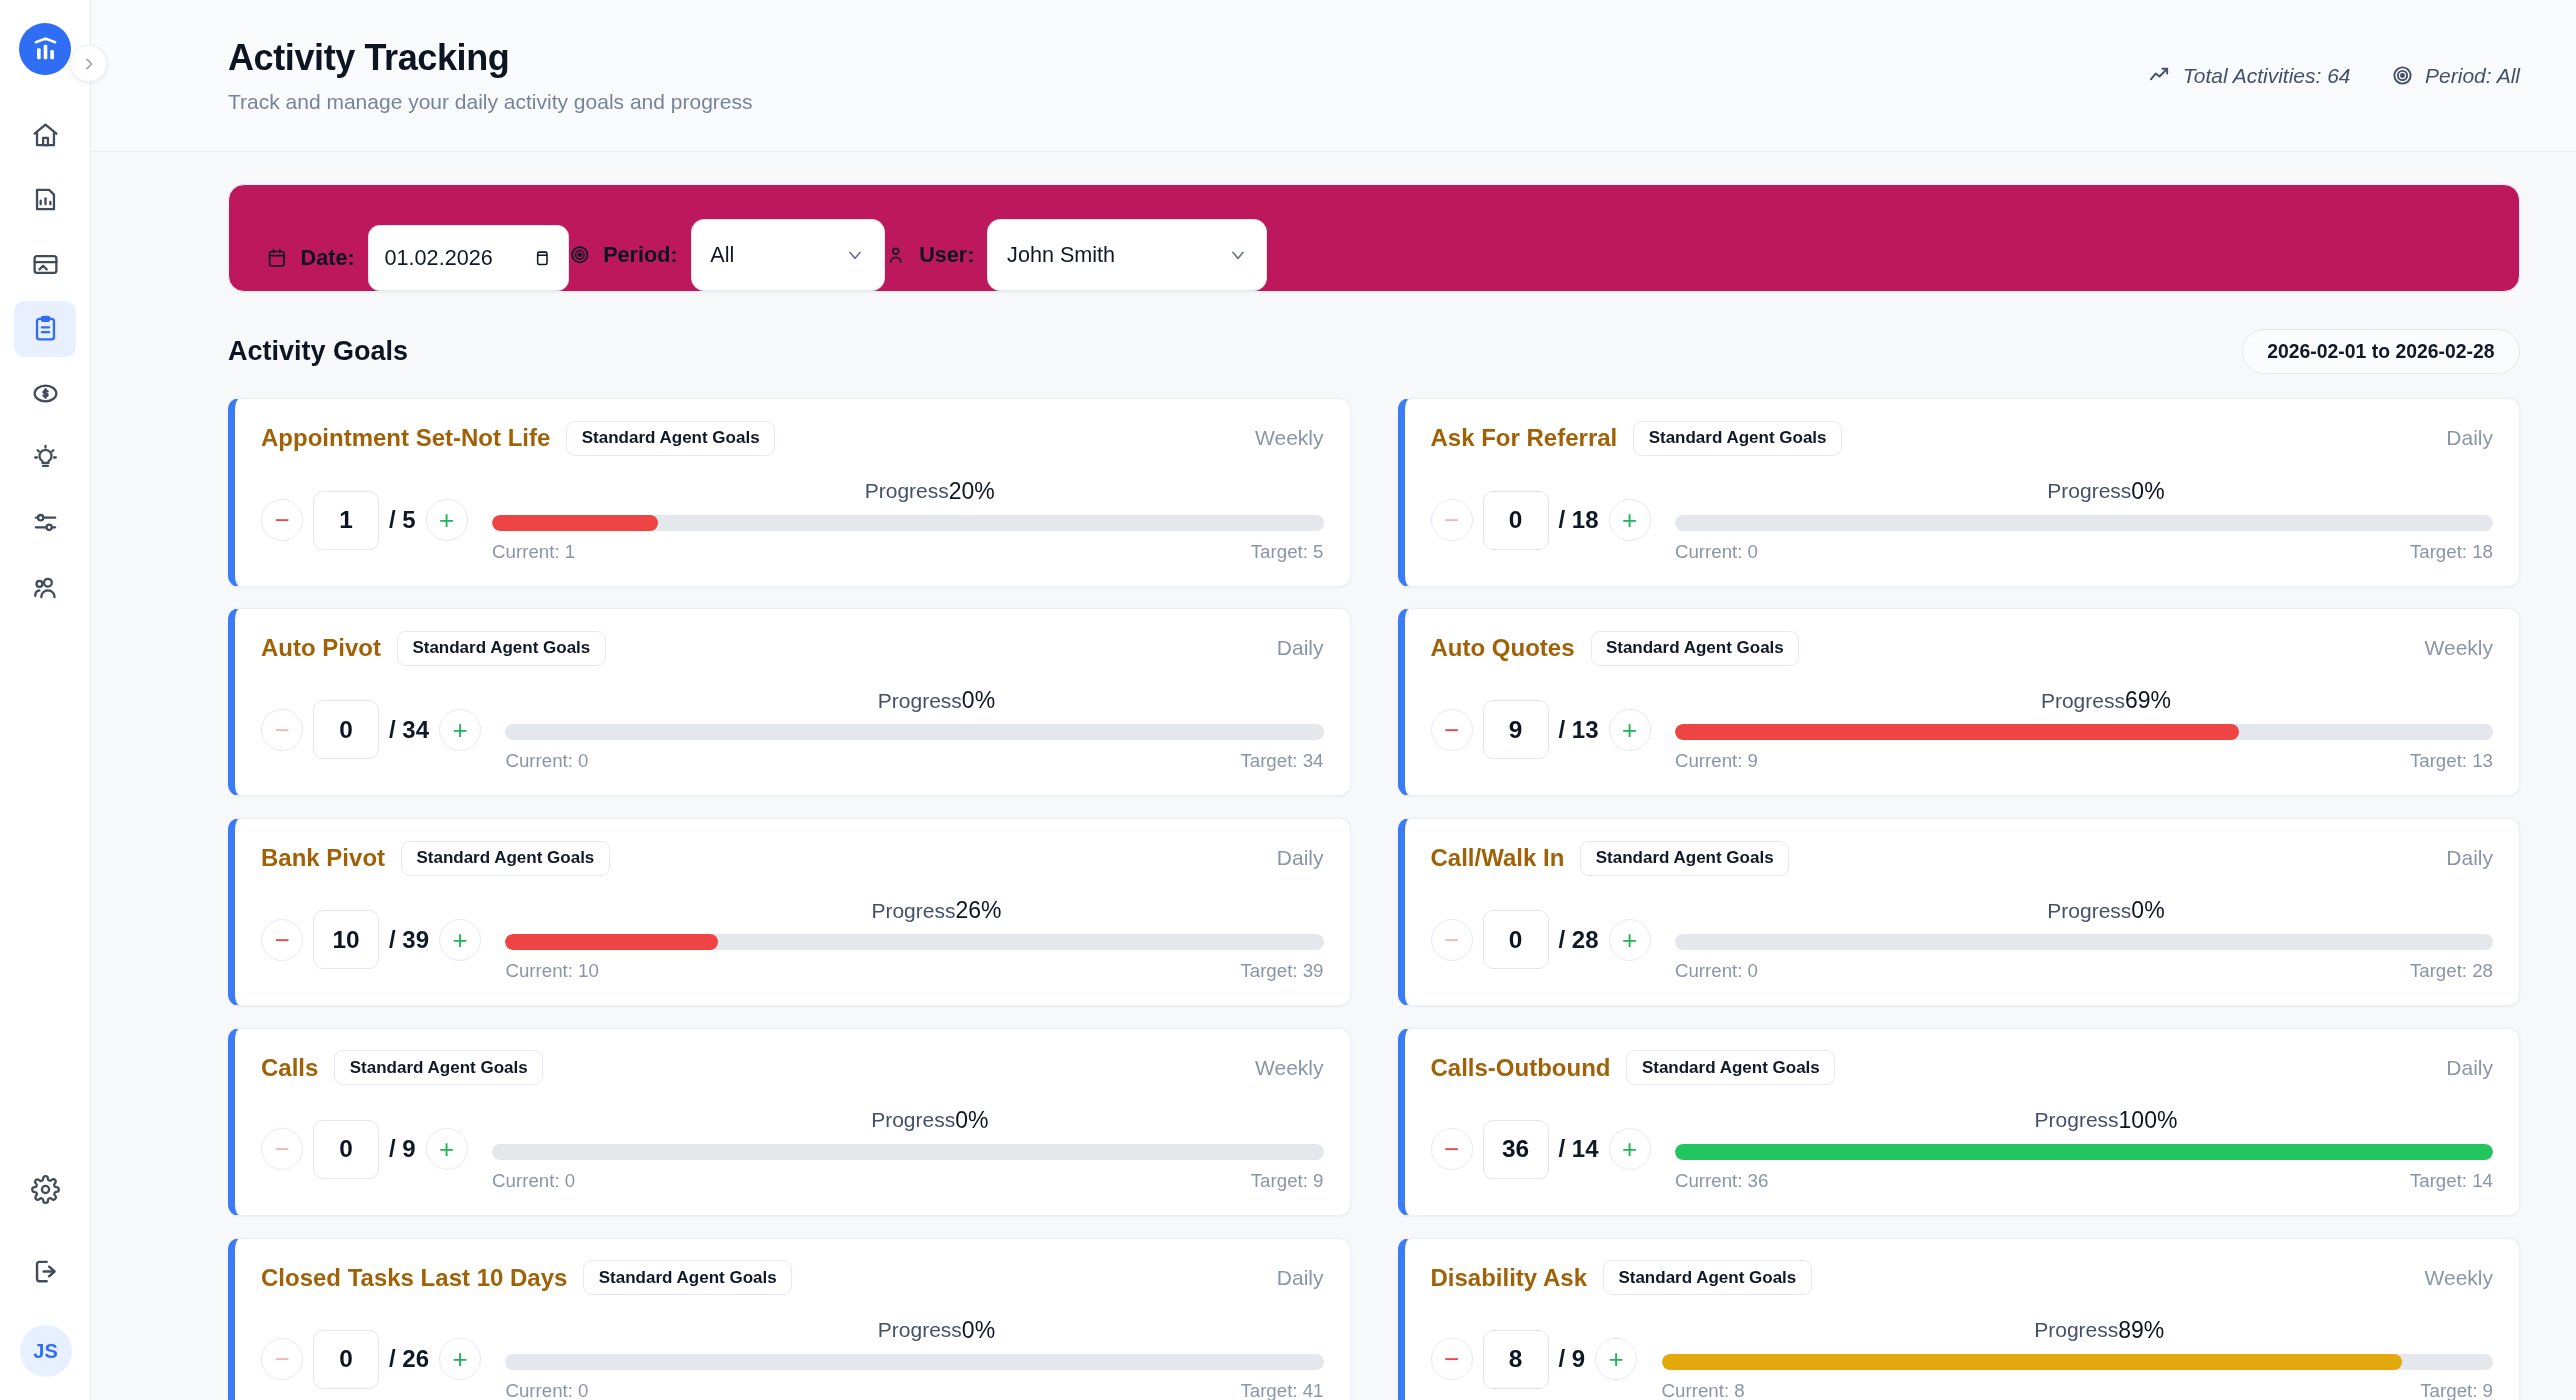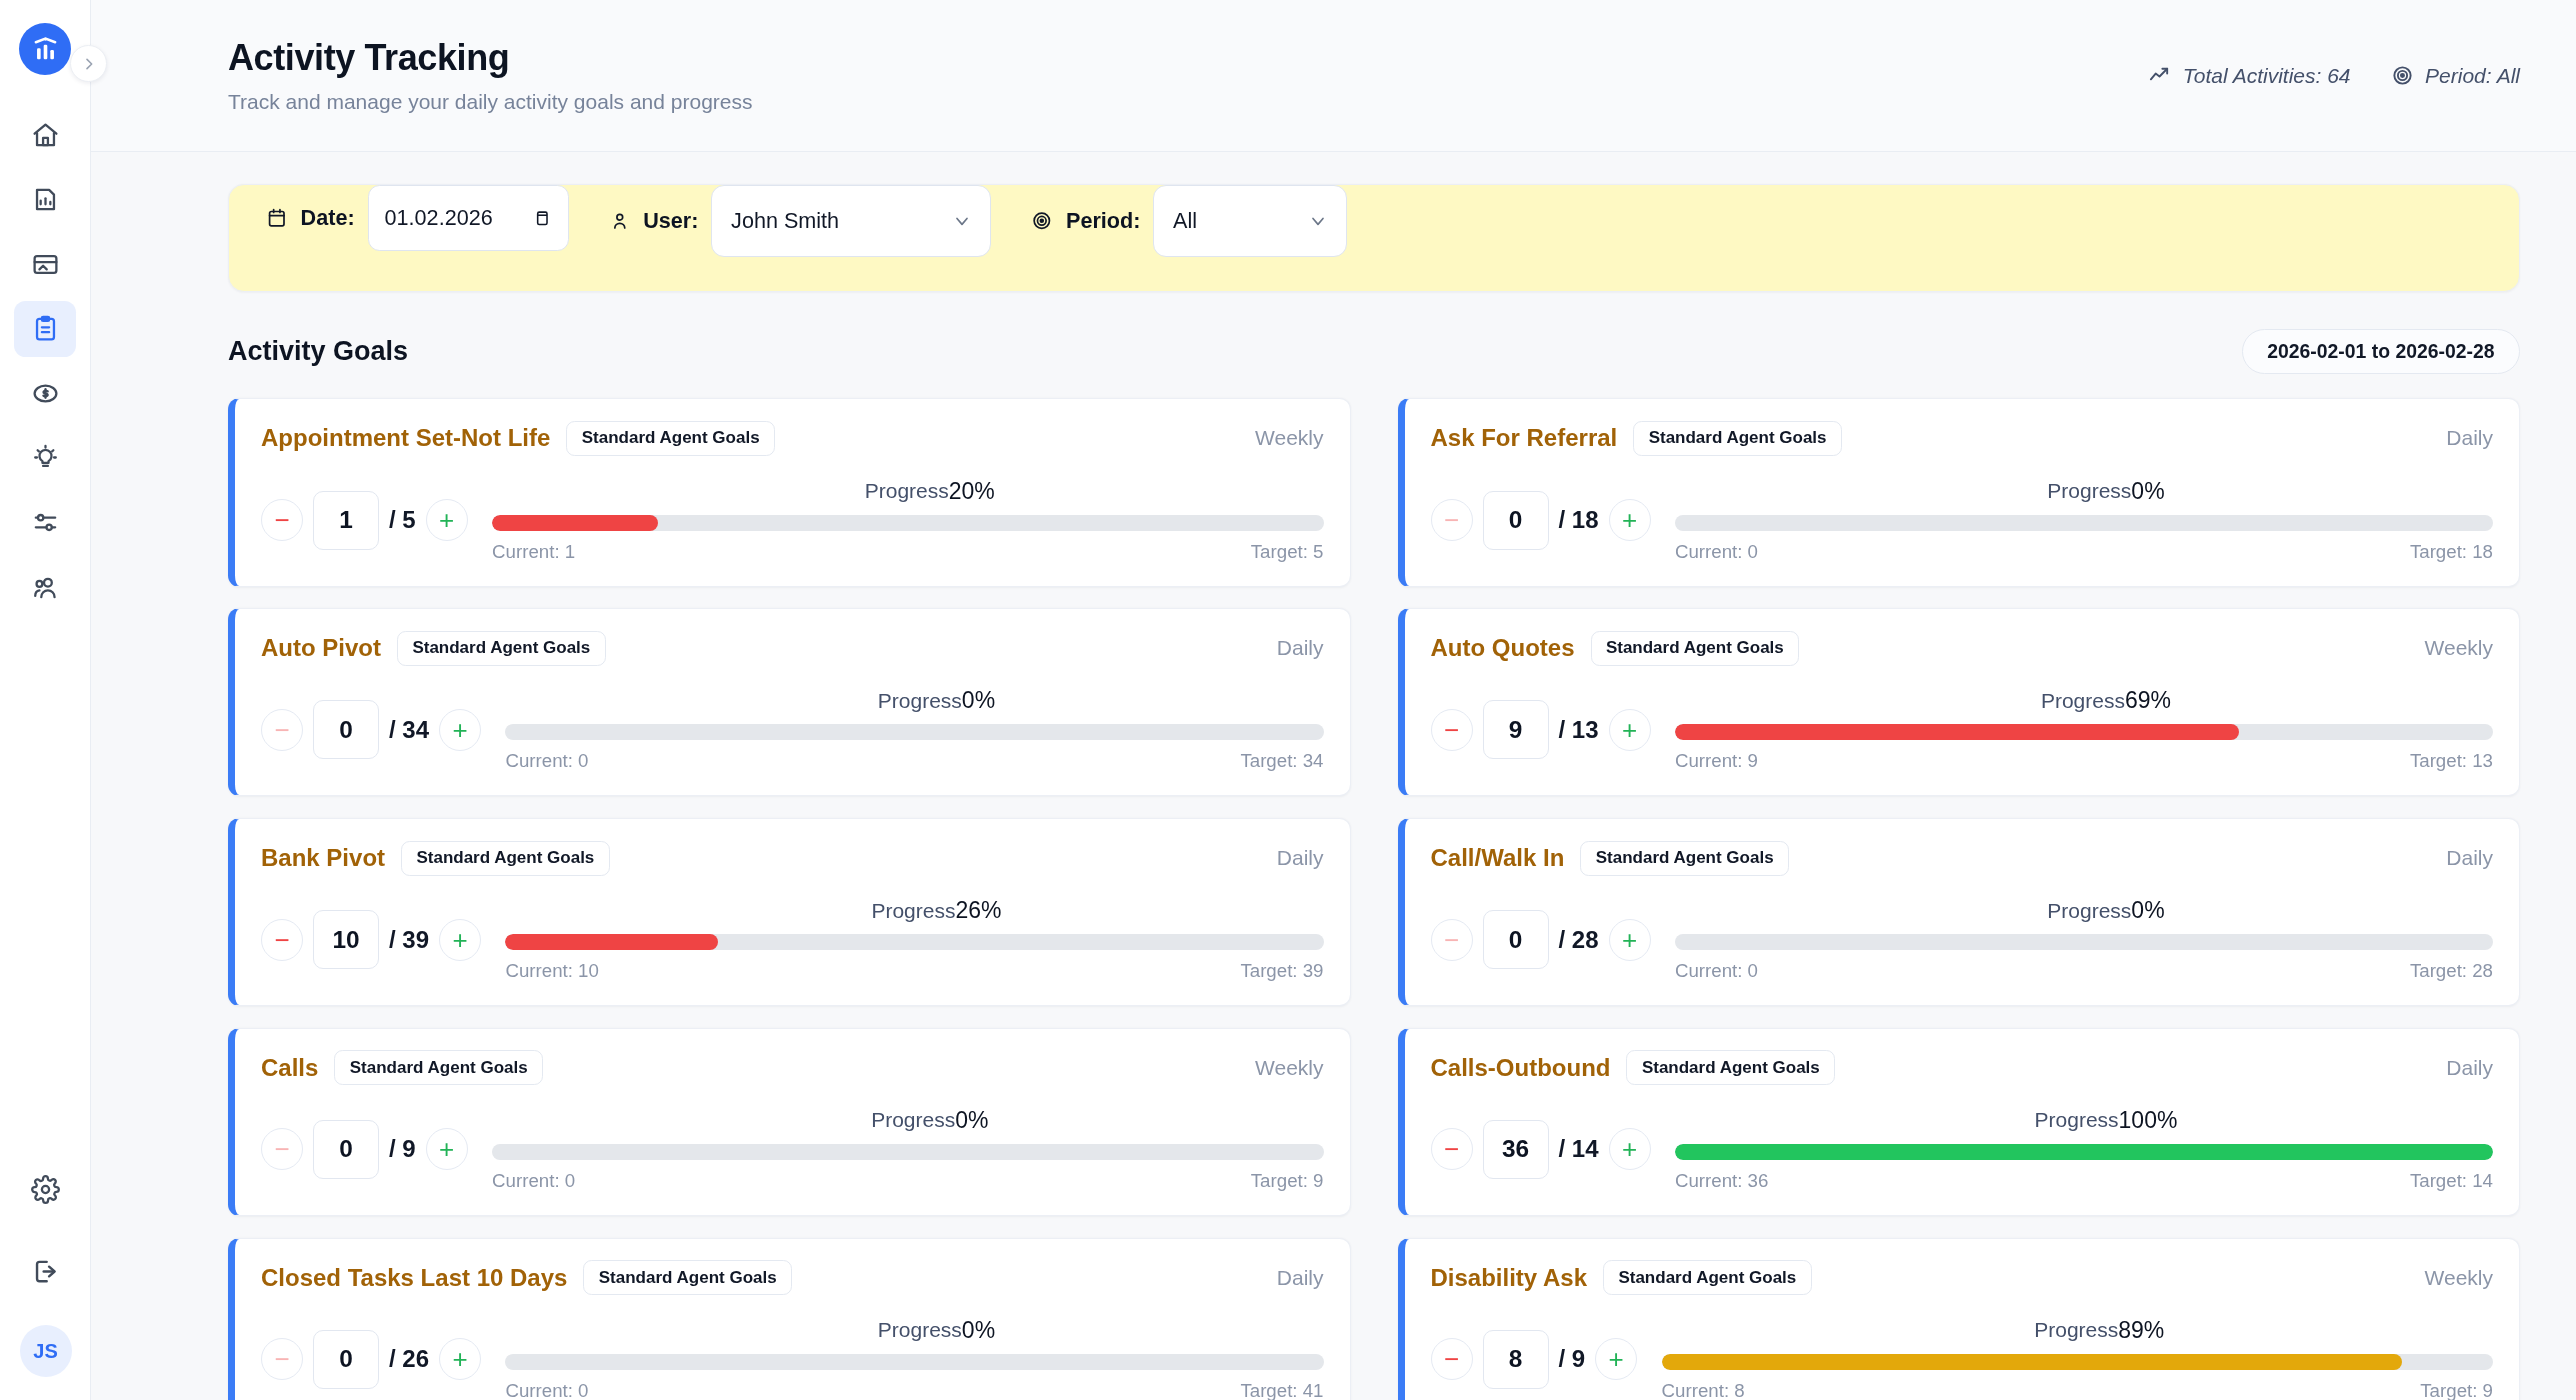--- a/index.html
+++ b/index.html
@@ -66,26 +66,26 @@
   .page-title { font-size: 36px; font-weight: bold; color: #0d1422; letter-spacing: -0.4px; }
   .page-sub { font-size: 21px; color: #77839a; margin-top: 11.5px; }
   .top-stats { display: flex; align-items: center; gap: 40px; font-style: italic; }
   .stat { display: flex; align-items: center; gap: 11.5px; font-size: 21px; color: #44506a; }
 
   .content { flex: 1 1 auto; overflow: hidden; padding: 0 56px 0 137px; }
 
   
   .filter-bar {
     margin-top: 32px;
-    background: #fef9c3;
+    background: #be185d;
     border: 1.4px solid #eceff5;
     border-radius: 16px;
     height: 108px;
-    display: flex; align-items: flex-start;
-    padding: 0 37px; gap: 40px;
+    display: flex; align-items: flex-end;
+    padding: 0 37px; 
     box-shadow: 0 0.7px 2.2px rgba(20,30,60,.04);
   }
   .filter-group { display: flex; align-items: center; gap: 13px; }
   .filter-label { font-size: 21.6px; font-weight: bold; color: #0d1422; white-space: nowrap; }
   .date-box {
     display: flex; align-items: center; justify-content: space-between;
     width: 201px; height: 66px;
     border: 1.4px solid #dfe5ef; border-radius: 11.5px;
     padding: 0 16px; background: #fff;
     font-size: 21.6px; color: #111827;
@@ -320,47 +320,47 @@
           <div class="date-box">
             <span>01.02.2026</span>
             <svg width="18.7" height="18.7" viewBox="0 0 24 24" fill="none" stroke="#111827" stroke-width="2">
               <rect x="6" y="4" width="12" height="16" rx="2"></rect>
                 <path d="M6 8h12"></path>
             </svg>
           </div>
         </div>
 
         <div class="filter-group">
-          <svg width="21.6" height="21.6" viewBox="0 0 24 24" fill="none" stroke="#111827" stroke-width="1.9" stroke-linecap="round">
-            <circle cx="12" cy="8" r="3.2"></circle>
-              <path d="M6.5 20c0-3 2.5-5.2 5.5-5.2S17.5 17 17.5 20"></path>
-          </svg>
-          <span class="filter-label">User:</span>
-          <div class="select-box sel-user">
-            <span>John Smith</span>
-            <svg width="20" height="20" viewBox="0 0 24 24" fill="none" stroke="#6b7688" stroke-width="2" stroke-linecap="round" stroke-linejoin="round">
-              <polyline points="6 9 12 16 18 9"></polyline>
-            </svg>
-          </div>
-        </div>
-
-        <div class="filter-group">
           <svg width="21.6" height="21.6" viewBox="0 0 24 24" fill="none" stroke="#111827" stroke-width="1.9">
             <circle cx="12" cy="12" r="8.5"></circle>
               <circle cx="12" cy="12" r="4.8"></circle>
               <circle cx="12" cy="12" r="1.6" fill="#111827"></circle>
           </svg>
           <span class="filter-label">Period:</span>
           <div class="select-box sel-period">
             <span>All</span>
             <svg width="20" height="20" viewBox="0 0 24 24" fill="none" stroke="#6b7688" stroke-width="2" stroke-linecap="round" stroke-linejoin="round">
               <polyline points="6 9 12 16 18 9"></polyline>
             </svg>
           </div>
         </div>
+
+        <div class="filter-group">
+          <svg width="21.6" height="21.6" viewBox="0 0 24 24" fill="none" stroke="#111827" stroke-width="1.9" stroke-linecap="round">
+            <circle cx="12" cy="8" r="3.2"></circle>
+              <path d="M6.5 20c0-3 2.5-5.2 5.5-5.2S17.5 17 17.5 20"></path>
+          </svg>
+          <span class="filter-label">User:</span>
+          <div class="select-box sel-user">
+            <span>John Smith</span>
+            <svg width="20" height="20" viewBox="0 0 24 24" fill="none" stroke="#6b7688" stroke-width="2" stroke-linecap="round" stroke-linejoin="round">
+              <polyline points="6 9 12 16 18 9"></polyline>
+            </svg>
+          </div>
+        </div>
       </section>
 
       <div class="section-head">
         <div class="section-title">Activity Goals</div>
         <div class="range-badge">2026-02-01 to 2026-02-28</div>
       </div>
 
       <div class="goal-grid" id="goal-grid">
           <div class="goal-card" style="border-left-color: rgb(59, 124, 246);">
             <div class="gc-head">

